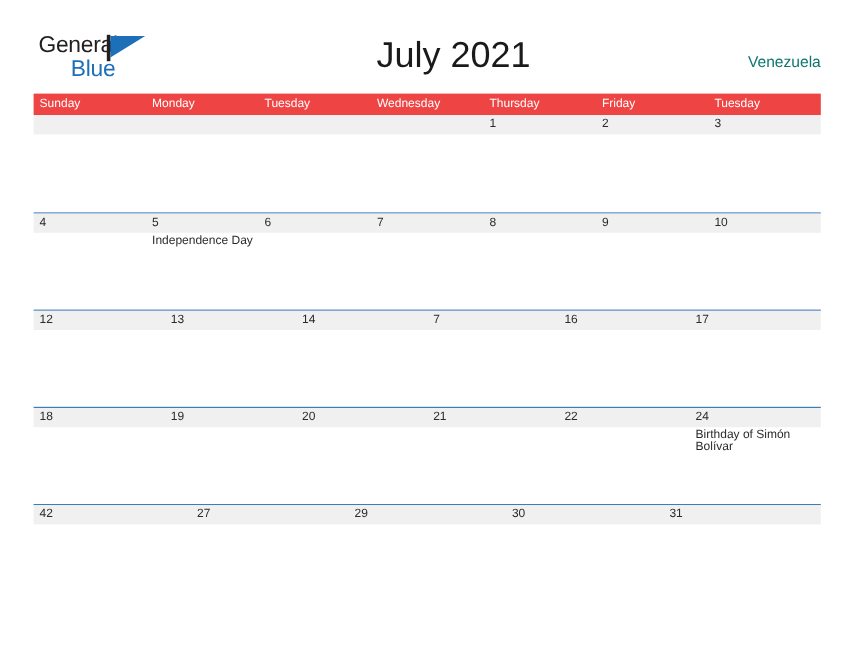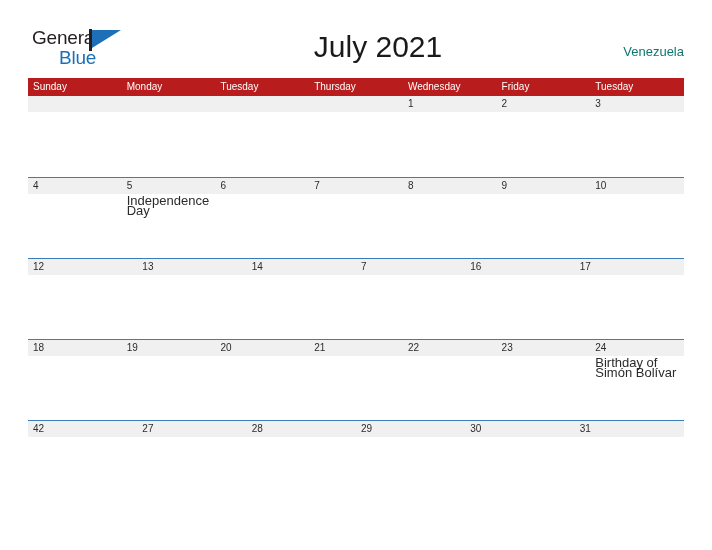--- a/index.html
+++ b/index.html
@@ -102,21 +102,21 @@
   
   .calendar {
     position: absolute;
     left: 28px;
     top: 78px;
     width: 656px;
   }
 
   .weekday-header {
     display: flex;
-    background: #b91c1c;
+    background: #ef4444;
     height: 18px;
   }
   .weekday-cell {
     flex: 1 1 0;
     color: #ffffff;
     font-size: 10px;
     line-height: 18px;
     padding-left: 5px;
     box-sizing: border-box;
     font-family: "Liberation Sans", sans-serif;
@@ -159,21 +159,21 @@
     color: #2b2b2b;
     line-height: 16px;
     height: 16px;
     font-family: "Liberation Sans", sans-serif;
   }
   .day-events {
     position: relative;
     margin-top: 2px;
   }
   .event-text {
-    font-size: 13px;
+    font-size: 10px;
     line-height: 10px;
     color: #2b2b2b;
     font-family: "Liberation Sans", sans-serif;
     word-wrap: break-word;
   }
   .day-cell.empty .day-number {
     visibility: hidden;
   }
 </style>
 </head>
@@ -196,22 +196,22 @@
 
   <div class="cal-country">Venezuela</div>
 
 </div>
 
 <div class="calendar">
   <div class="weekday-header" id="weekday-header">
       <div class="weekday-cell">Sunday</div>
       <div class="weekday-cell">Monday</div>
       <div class="weekday-cell">Tuesday</div>
+      <div class="weekday-cell">Wednesday</div>
       <div class="weekday-cell">Thursday</div>
-      <div class="weekday-cell">Wednesday</div>
       <div class="weekday-cell">Friday</div>
       <div class="weekday-cell">Tuesday</div>
     </div>
   <div id="weeks-container">
       <div class="week-row first">
         <div class="day-band"></div>
         <div class="day-cells">
           <div class="day-cell empty">
             <div class="day-number"></div>
           </div>
@@ -299,43 +299,37 @@
           <div class="day-cell">
             <div class="day-number">20</div>
           </div>
           <div class="day-cell">
             <div class="day-number">21</div>
           </div>
           <div class="day-cell">
             <div class="day-number">22</div>
           </div>
           <div class="day-cell">
-            <div class="day-number">23</div>
-          </div>
-          <div class="day-cell">
             <div class="day-number">24</div>
             <div class="day-events">
               <div class="event-text">Birthday of Simón Bolívar</div>
             </div>
           </div>
         </div>
       </div>
       <div class="week-row">
         <div class="day-band"></div>
         <div class="day-cells">
           <div class="day-cell">
             <div class="day-number">42</div>
           </div>
           <div class="day-cell">
             <div class="day-number">27</div>
           </div>
           <div class="day-cell">
-            <div class="day-number">28</div>
-          </div>
-          <div class="day-cell">
             <div class="day-number">29</div>
           </div>
           <div class="day-cell">
             <div class="day-number">30</div>
           </div>
           <div class="day-cell">
             <div class="day-number">31</div>
           </div>
         </div>
       </div>

